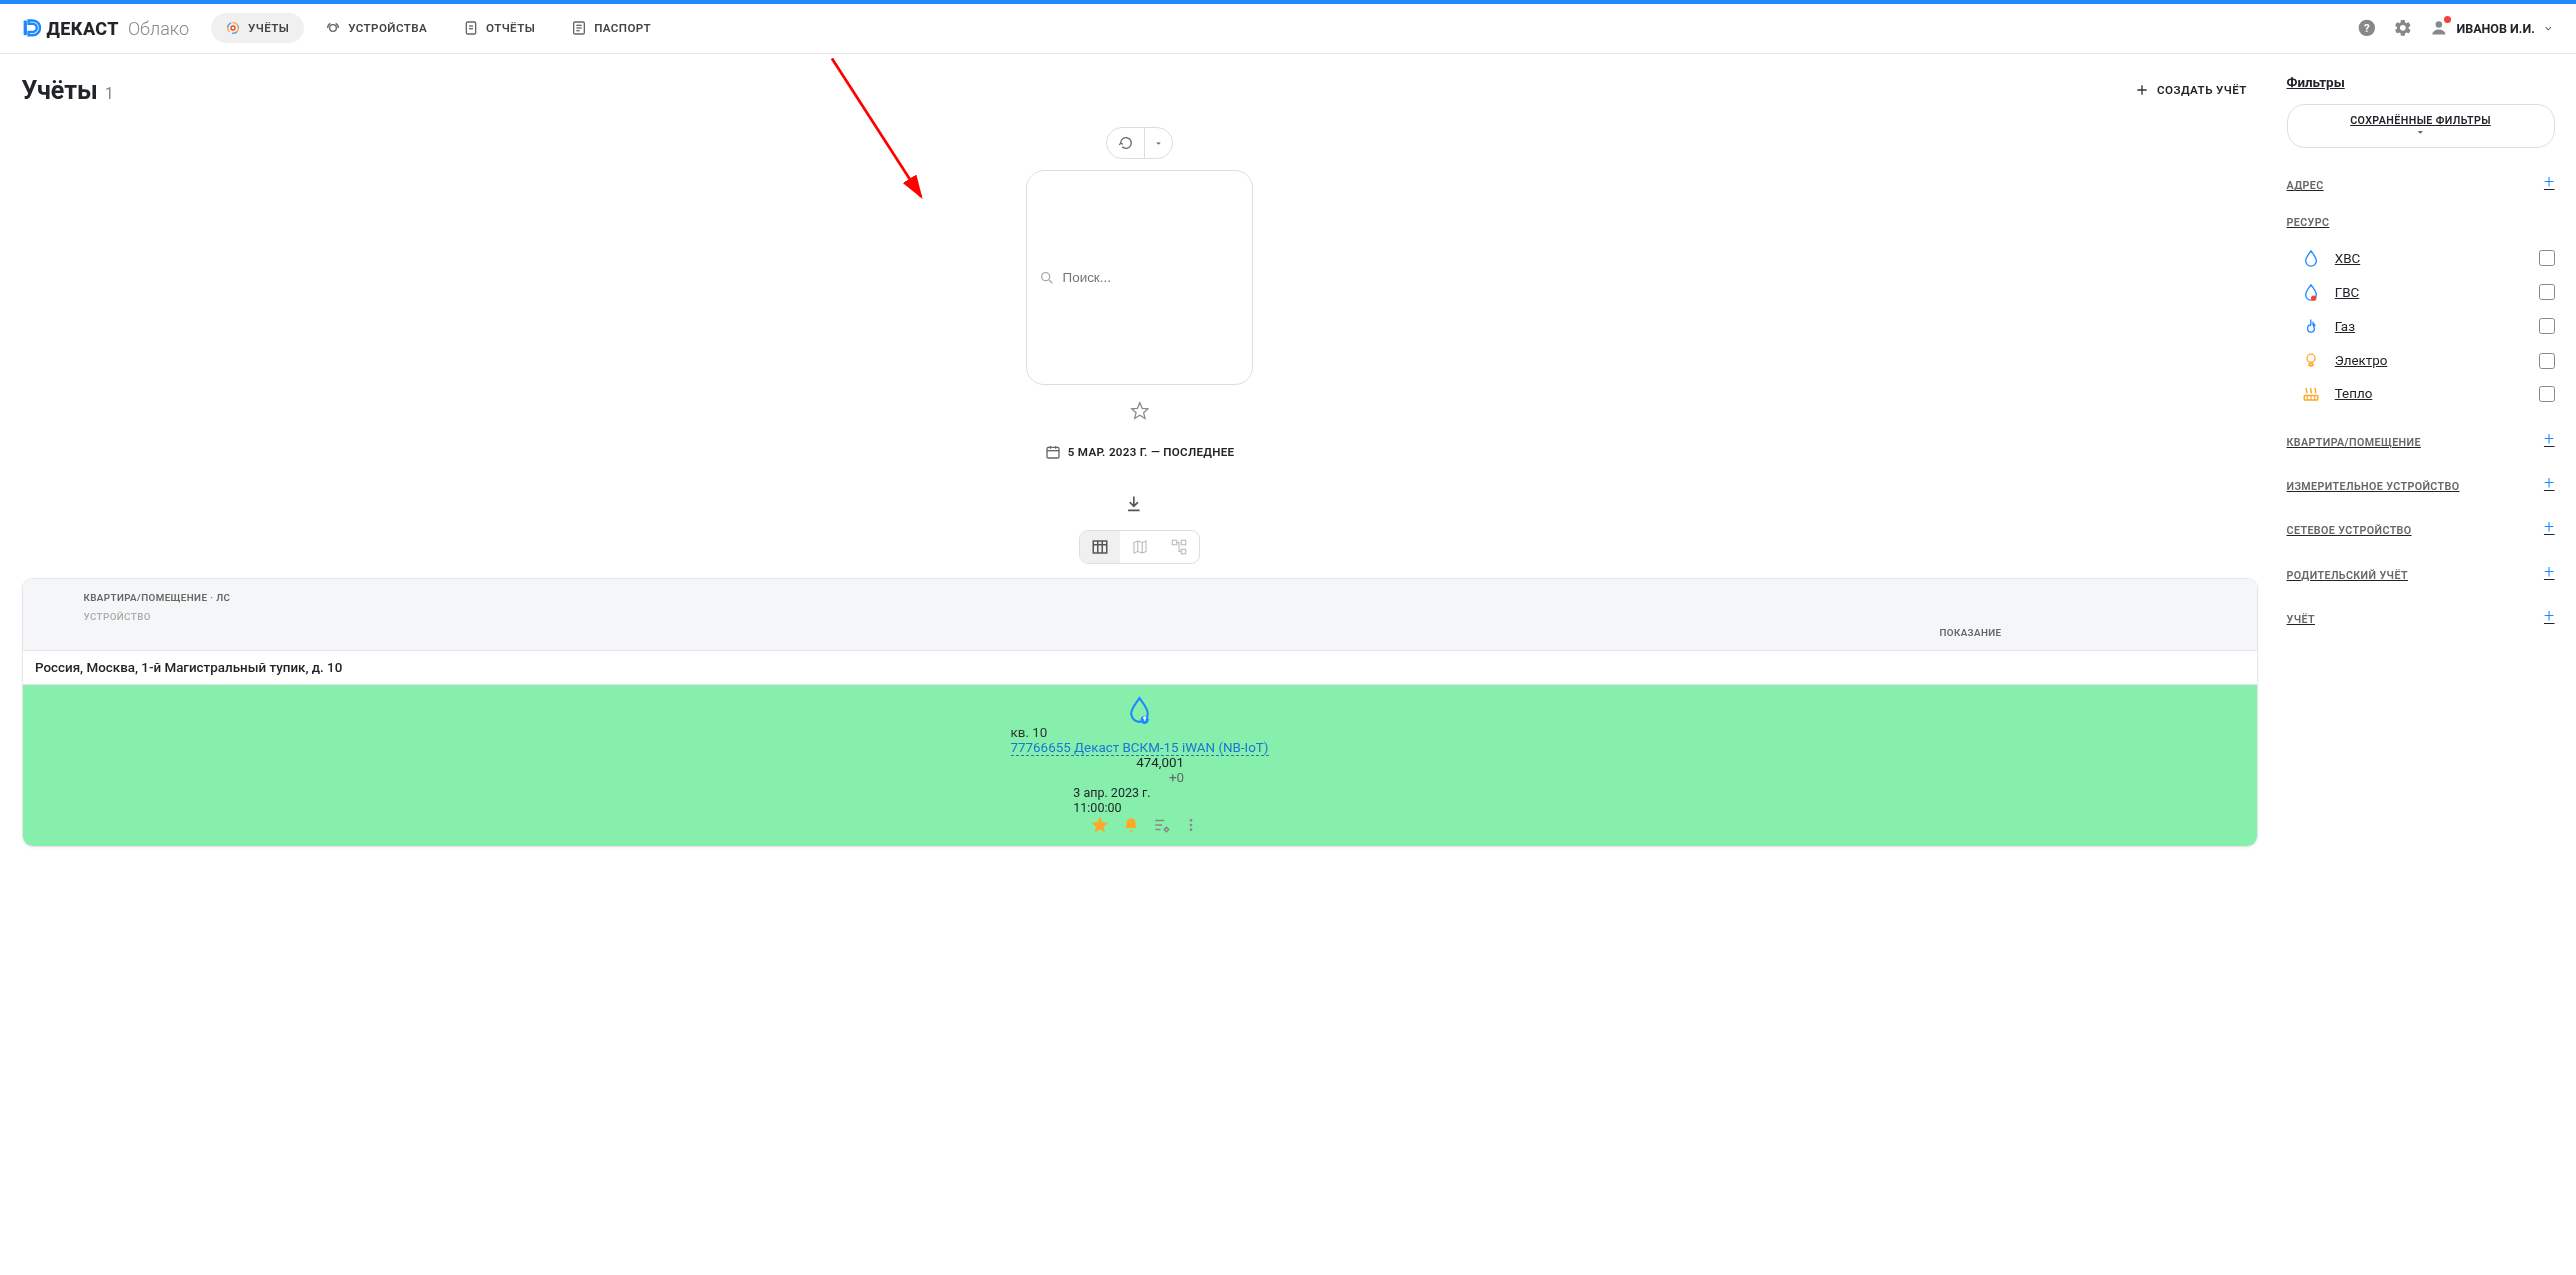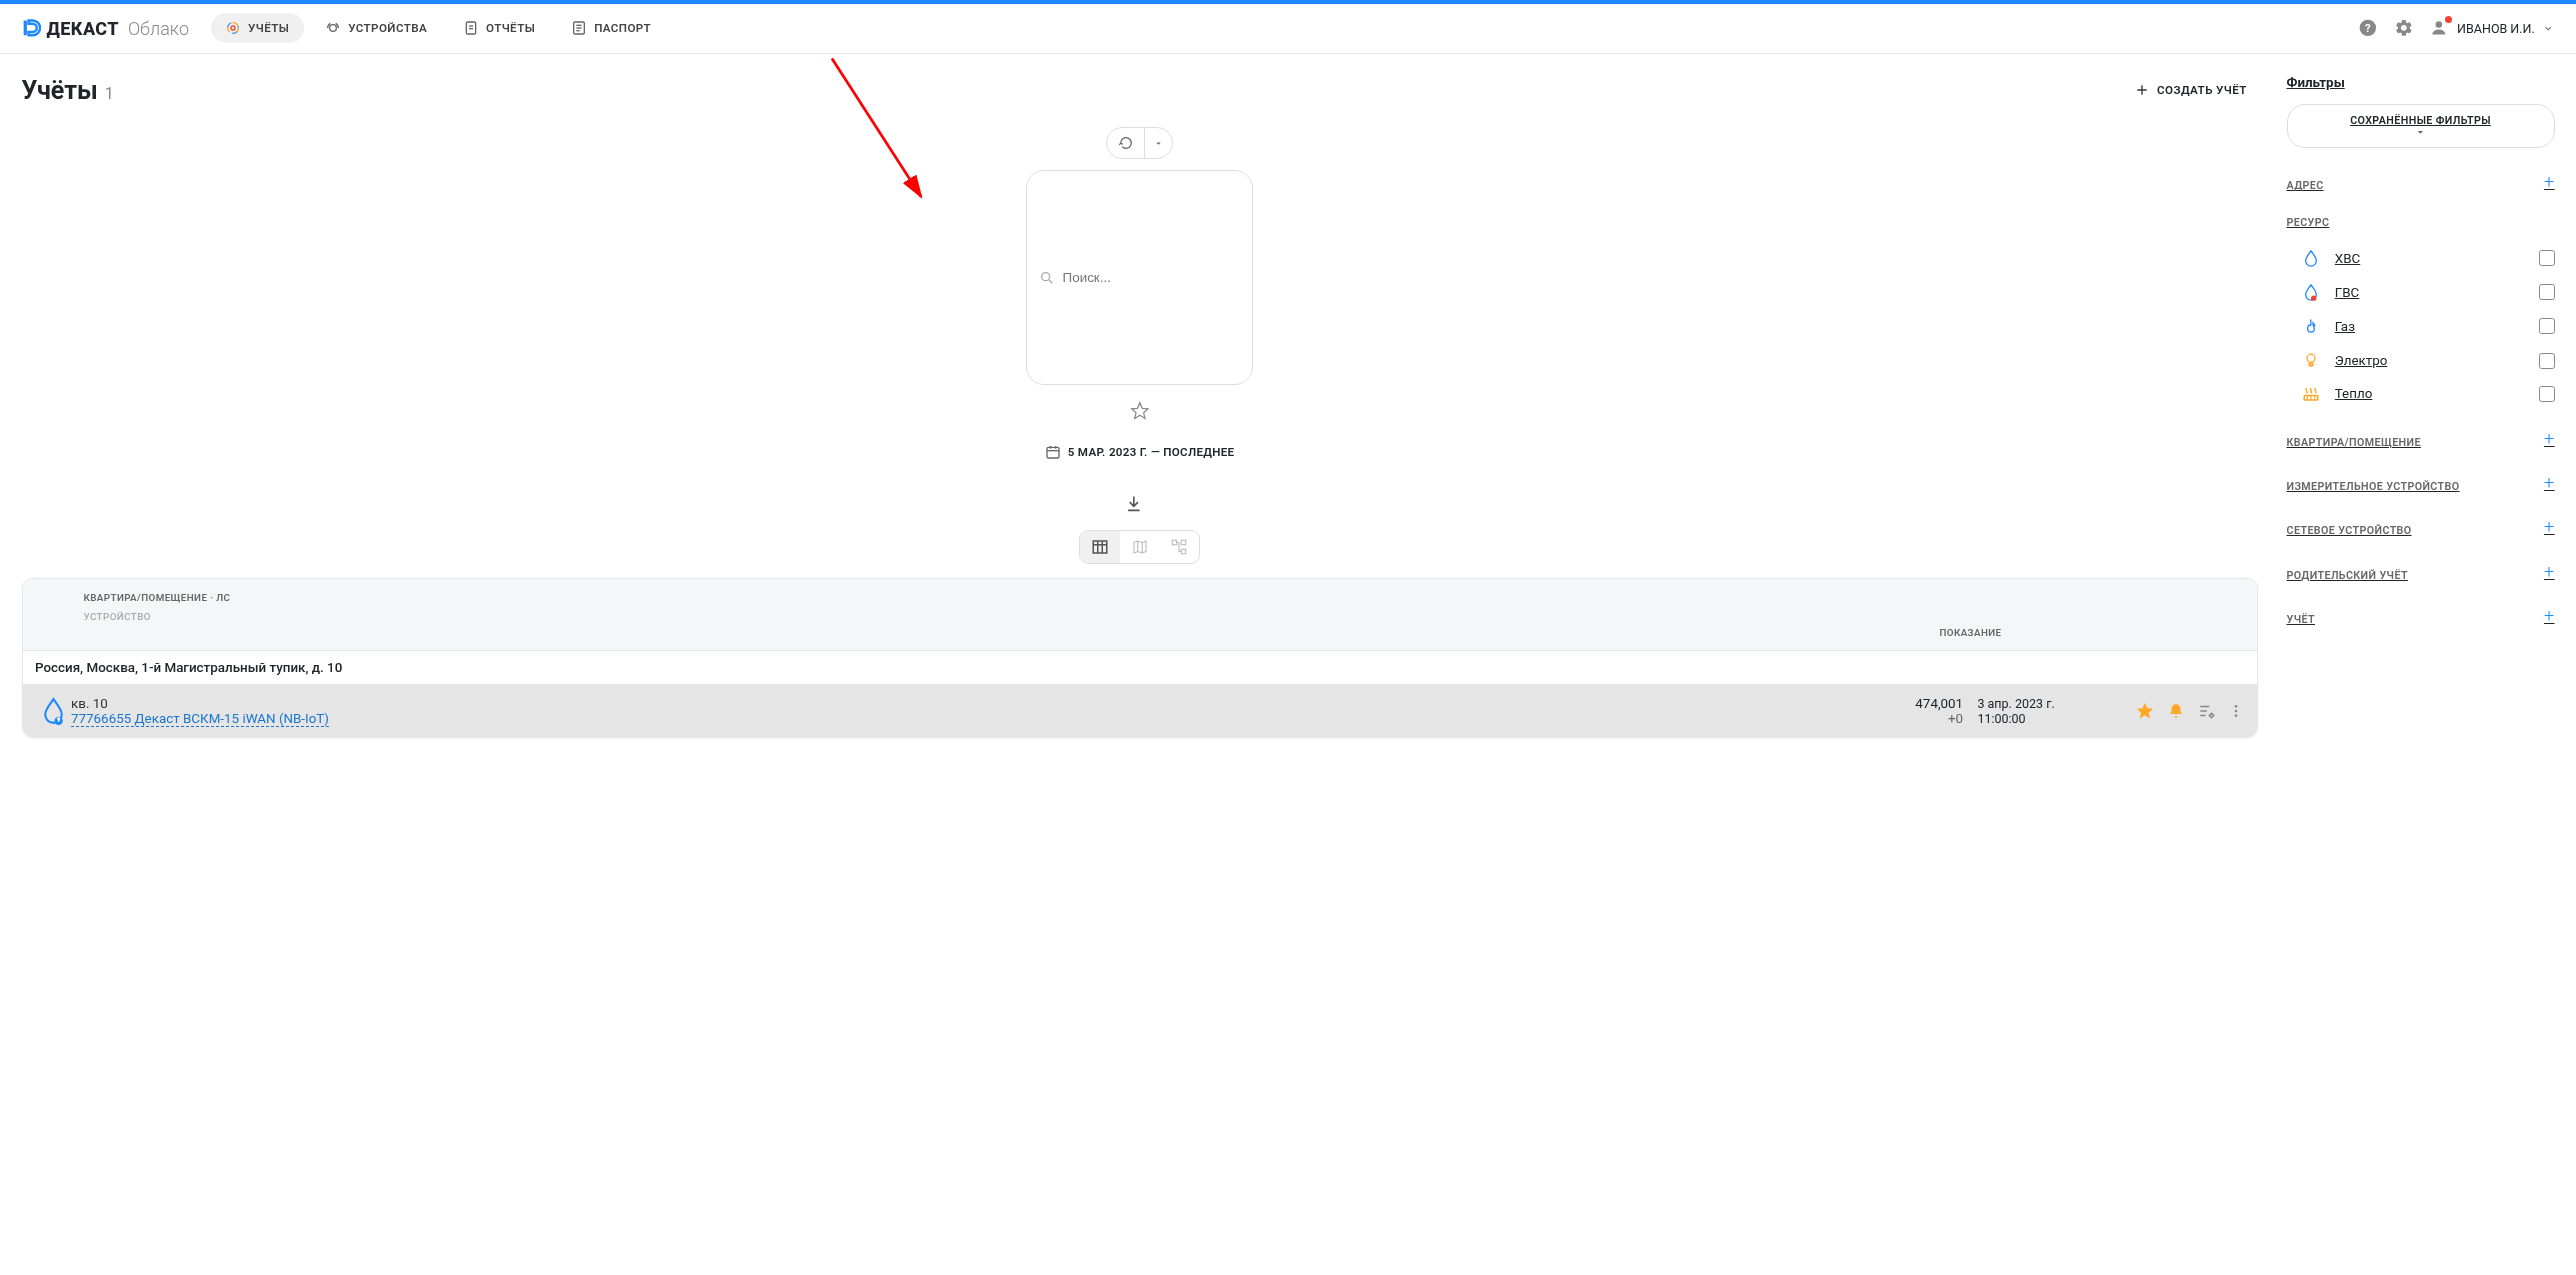--- a/index.html
+++ b/index.html
@@ -23,21 +23,21 @@
   display: flex; align-items: center; gap: 7.2px; padding: 7.2px 14.3px;
   border-radius: 18px; font-size: 11.6px; font-weight: 600; letter-spacing: 0.4px;
   color: #444; cursor: pointer;
 }
 .nav-item.active { background: #f0f0f0; }
 .nav-icon { width: 16px; height: 16px; display: inline-flex; align-items: center; justify-content: center; }
 .header-spacer { flex: 1; }
 .header-right { display: flex; align-items: center; gap: 14.3px; }
 .icon-btn { width: 21.5px; height: 21.5px; display: flex; align-items: center; justify-content: center; cursor: pointer; color: #666; position: relative; }
 .user-menu { display: flex; align-items: center; gap: 7.2px; cursor: pointer; }
-.user-name { font-weight: 400; font-size: 12.5px; }
+.user-name { font-weight: 700; font-size: 12.5px; }
 .red-dot { position: absolute; top: -1.8px; right: -1.8px; width: 7.2px; height: 7.2px; background: #f44336; border-radius: 50%; }
 
 .content { display: flex; padding: 21.5px 21.5px; gap: 29px; }
 .main-col { flex: 1; min-width: 0; }
 .side-col { width: 268px; flex-shrink: 0; text-decoration: underline; }
 
 .page-header { display: flex; align-items: center; justify-content: space-between; margin-bottom: 21.5px; }
 .page-title { font-size: 25px; font-weight: 700; display: flex; align-items: baseline; gap: 7.2px; }
 .page-count { font-size: 16px; color: #888; font-weight: 400; }
 .create-btn { display: flex; align-items: center; gap: 7.2px; font-weight: 600; font-size: 11.6px; letter-spacing: 0.4px; cursor: pointer; padding: 7.2px 10.7px; }
@@ -55,21 +55,21 @@
 .view-btn { padding: 7.2px 10.7px; cursor: pointer; display: flex; align-items: center; }
 .view-btn.active { background: #f0f0f0; }
 .download-btn { padding: 5.4px; cursor: pointer; color: #666; margin-right: 10.7px; }
 
 .table-container { border: 0.9px solid #e5e7eb; border-radius: 10.7px; overflow: hidden; box-shadow: 0 0.9px 2.7px rgba(0,0,0,0.05); }
 .table-header { display: flex; background: #f5f6f7; padding: 12.5px 18px; font-size: 9.8px; font-weight: 600; letter-spacing: 0.4px; color: #666; }
 .th-left { flex: 1; padding-left: 43px; }
 .th-right { width: 250px; text-align: center; margin-top: 35px; }
 .sub-th { font-size: 9.8px; color: #aaa; font-weight: 500; margin-top: 8px; }
 .group-row { padding: 9px 12.5px; font-size: 13.4px; font-weight: 500; background: #fff; border-top: 0.9px solid #e5e7eb; }
-.data-row { display: flex; align-items: center; padding: 10.7px 12.5px; border-top: 0.9px solid #e5e7eb; background: #e5e5e5; }
+.data-row { display: flex; align-items: center; padding: 10.7px 12.5px; border-top: 0.9px solid #e5e7eb; background: #86efac; flex-direction: column; }
 .row-icon { width: 36px; display: flex; align-items: center; justify-content: center; }
 .row-main { flex: 1; min-width: 0; }
 .row-apt { font-size: 13.4px; color: #333; }
 .row-device { font-size: 13.4px; color: #1976d2; border-bottom: 0.9px dashed #1976d2; display: inline; cursor: pointer; }
 .row-reading { width: 89px; text-align: right; }
 .reading-val { font-size: 13.4px; }
 .reading-delta { font-size: 13.4px; color: #666; }
 .row-date { width: 161px; padding-left: 14.3px; }
 .row-actions { display: flex; align-items: center; gap: 12.5px; padding-left: 10.7px; }
 .action-icon { cursor: pointer; display: flex; align-items: center; }

